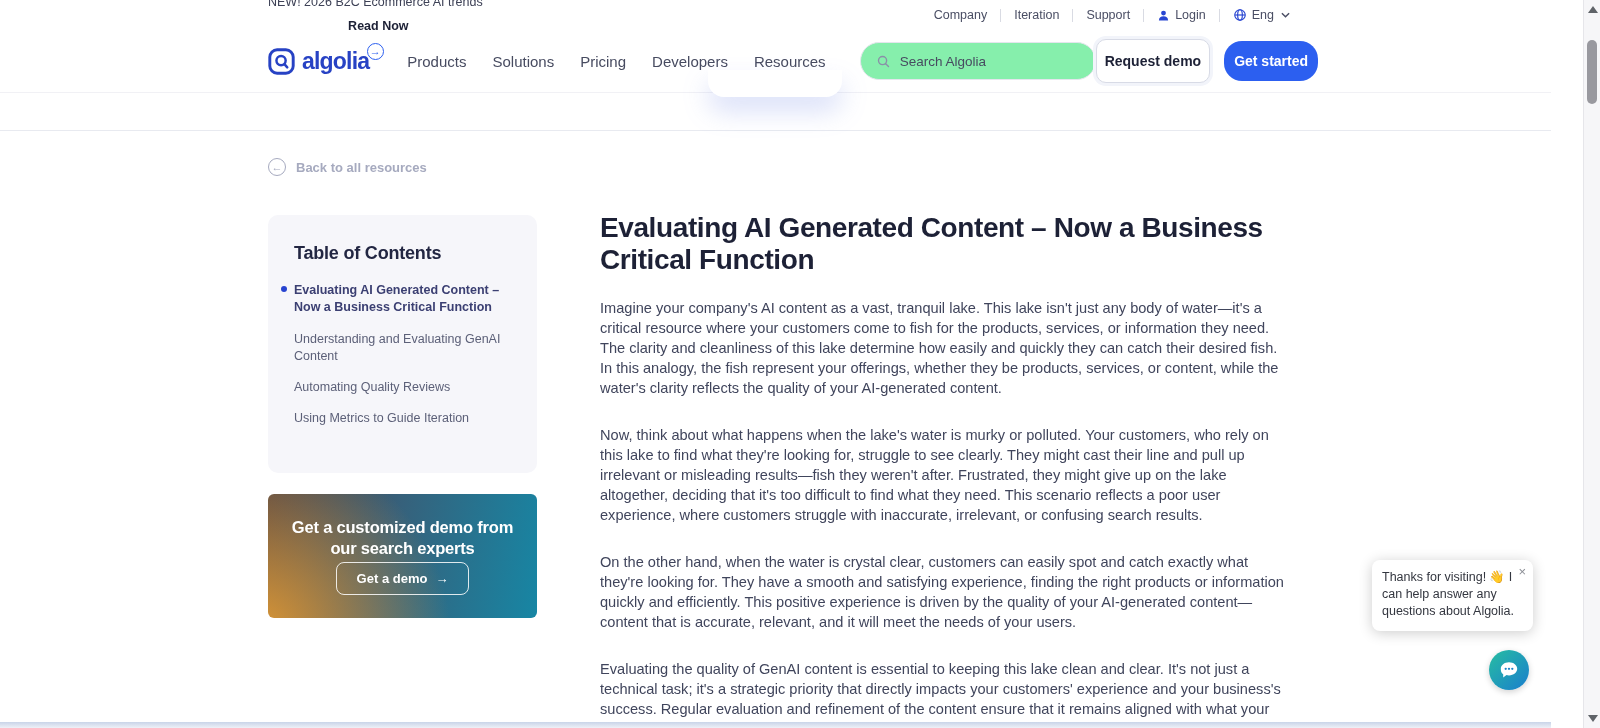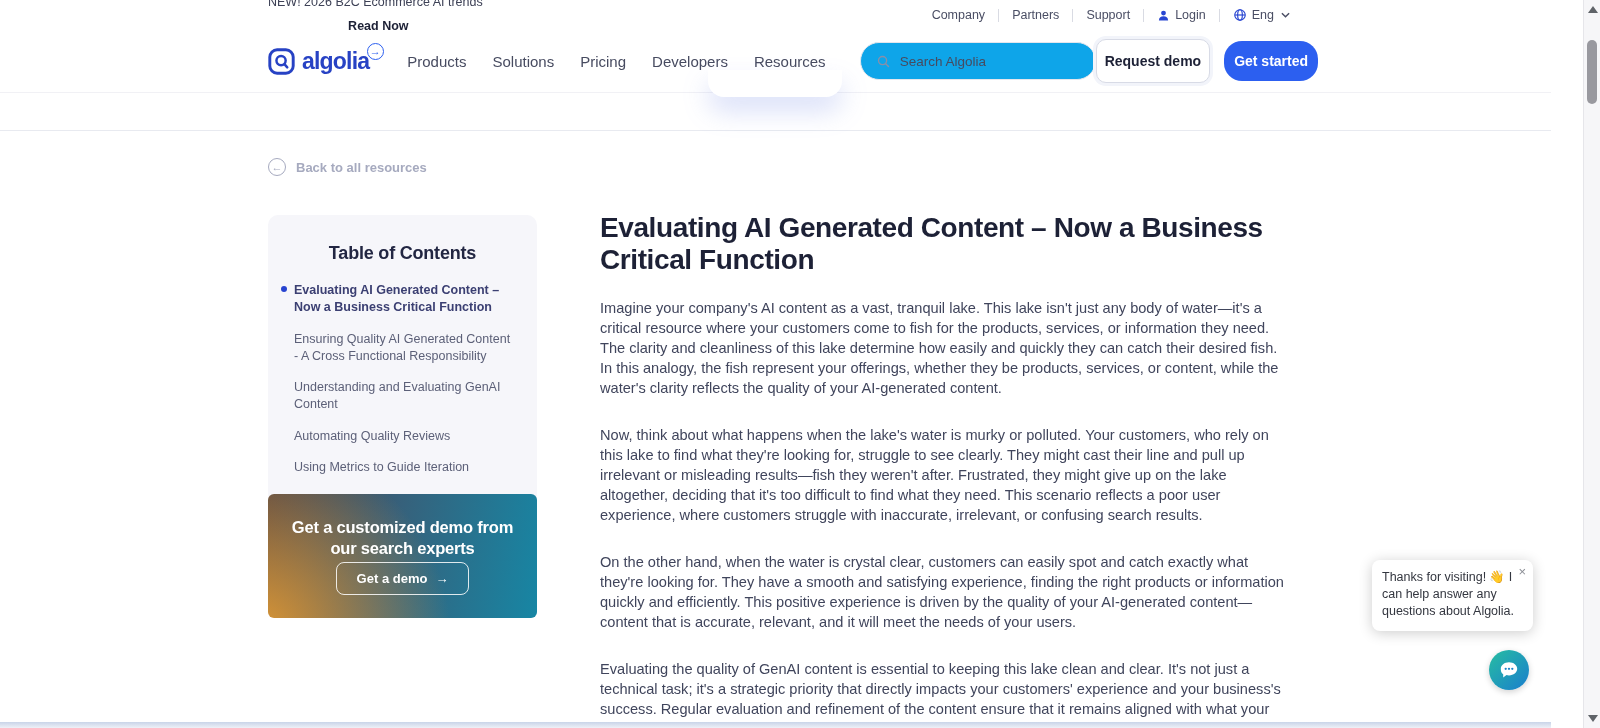--- a/index.html
+++ b/index.html
@@ -24,21 +24,21 @@
 
   
   .nav { position:absolute; top:30px; left:268px; width:1050px; height:62px;
     display:flex; align-items:center; }
   .brand { display:flex; align-items:center; gap:7px; cursor:pointer;justify-content:flex-end; }
   .brand-word { font-size:23px; font-weight:700; color:#2742c4; letter-spacing:-0.8px; }
   .nav-links { display:flex; gap:26px; margin-left:38px; }
   .nav-links a { color:#474b60; font-size:15px; cursor:pointer; text-decoration:none; }
   .search-pill { margin-left:34px; width:265px; height:38px; border:1px solid #e4e6ed;
     border-radius:19px; display:flex; align-items:center; gap:9px; padding:0 15px;
-    background:#0ea5e9; cursor:text; }
+    background:#86efac; cursor:text; }
   .search-pill input { border:none; outline:none; font-size:13.5px; color:#474b60; width:180px;
     font-family:"Liberation Sans", sans-serif; background:transparent; }
   .search-pill input::placeholder { color:#474b60; opacity:1; }
   .btn-demo { width:134px; height:44px; background:#fff;
     border:1px solid #d8dbe6; border-radius:10px; box-shadow:0 0 0 3px #f2f4fa;
     font-size:14px; font-weight:700; color:#1d2136; cursor:pointer;
     font-family:"Liberation Sans", sans-serif; }
   .btn-start { margin-left:14px; width:110px; height:40px; background:#2c5ff0; border:none;
     border-radius:18px; font-size:14px; font-weight:700; color:#fff; cursor:pointer;
     font-family:"Liberation Sans", sans-serif; }
@@ -50,21 +50,21 @@
 
   
   .back-link { position:absolute; left:268px; top:158px; display:flex; align-items:center;
     gap:10px; color:#a6aabf; font-size:13px; font-weight:700; cursor:pointer; }
   .back-circle { width:18px; height:18px; border:1.5px solid #a6aabf; border-radius:50%;
     display:flex; align-items:center; justify-content:center; font-size:11px; line-height:1; }
 
   
   .toc-card { position:absolute; left:268px; top:215px; width:269px; min-height:258px;
     background:#f6f6fa; border-radius:10px; padding:28px 26px 24px 26px; }
-  .toc-title { font-size:18px; font-weight:800; color:#222642; margin-bottom:18px; letter-spacing:-0.2px;text-align:center; }
+  .toc-title { font-size:18px; font-weight:800; color:#222642; margin-bottom:18px; letter-spacing:-0.2px; }
   .toc-item { position:relative; font-size:12.5px; line-height:1.38; color:#5c6078;
     margin-bottom:14px; cursor:pointer; }
   .toc-item.active { color:#3b3f72; font-weight:800; }
   .toc-item.active .dot { position:absolute; left:-13px; top:4px; width:6px; height:6px;
     border-radius:50%; background:#2743d0; }
 
   
   .cta-card { position:absolute; left:268px; top:494px; width:269px; height:124px;
     border-radius:6px; overflow:hidden; display:flex; flex-direction:column;
     align-items:center; justify-content:center; text-align:center;
@@ -120,21 +120,21 @@
   <div class="topbar">
     <div class="topbar-left">
       <a class="blogs-link">Blogs</a>
       <span class="announce">NEW! 2026 B2C Ecommerce AI trends</span>
       <a class="readnow">Read Now</a>
       <span class="circle-arrow">→</span>
     </div>
     <div class="topbar-right">
       <a>Company</a>
       <span class="vdiv"></span>
-      <a>Partners</a>
+      <a>Iteration</a>
       <span class="vdiv"></span>
       <a>Support</a>
       <span class="vdiv"></span>
       <a>
         <span>
           <svg width="13" height="13" viewBox="0 0 24 24" fill="#2946d2">
               <circle cx="12" cy="7.5" r="4.5"></circle>
               <path d="M3.5 21c0-4.7 3.8-7.5 8.5-7.5s8.5 2.8 8.5 7.5z"></path>
             </svg>
         </span>
@@ -199,23 +199,20 @@
     <span>Back to all resources</span>
   </div>
 
   <aside class="toc-card">
     <div class="toc-title">Table of Contents</div>
     <div class="toc-item active">
       <span class="dot"></span>
       <span>Evaluating AI Generated Content – Now a Business Critical Function</span>
     </div>
     <div class="toc-item">
-      <span>Ensuring Quality AI Generated Content -  A Cross Functional Responsibility</span>
-    </div>
-    <div class="toc-item">
       <span>Understanding and Evaluating GenAI Content</span>
     </div>
     <div class="toc-item">
       <span>Automating Quality Reviews</span>
     </div>
     <div class="toc-item">
       <span>Using Metrics to Guide Iteration</span>
     </div>
   </aside>
 

